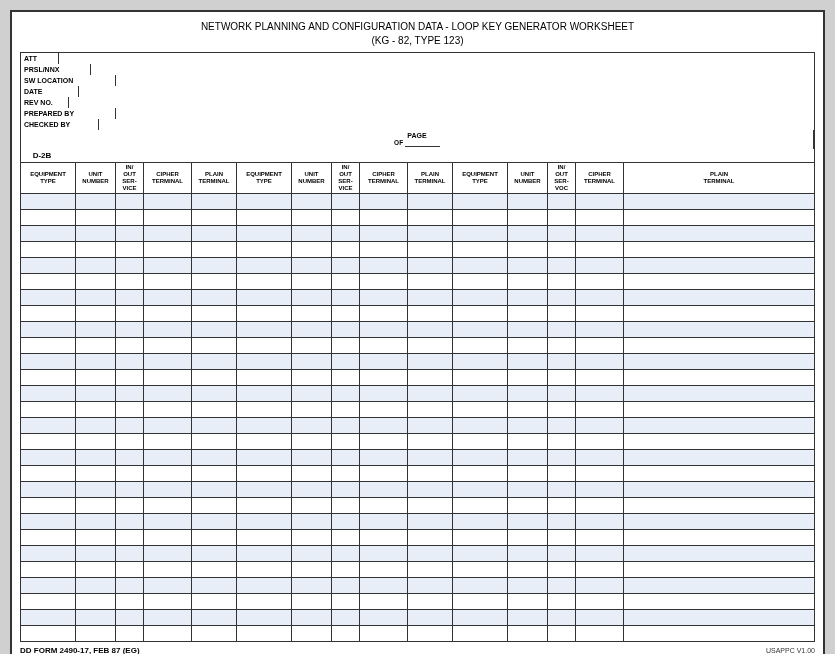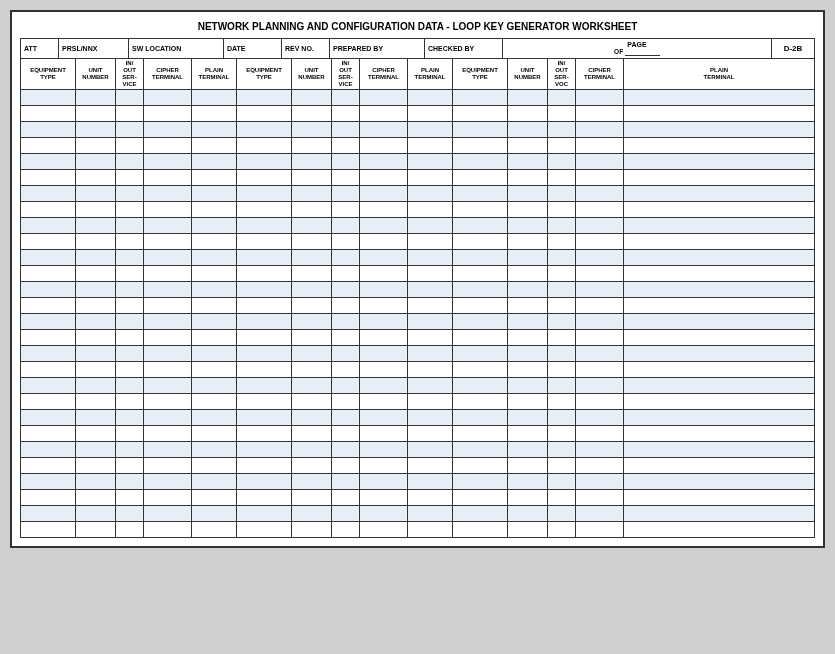--- a/index.html
+++ b/index.html
@@ -14,21 +14,21 @@
     .page-wrapper {
       background: white;
       border: 2px solid #333;
       width: 815px;
       padding: 8px;
       position: relative;
     }
     .form-title {
       text-align: center;
       font-size: 10px;
-      font-weight: bold;
+      font-weight: normal;
       margin-bottom: 4px;
       line-height: 1.4;
     }
 
     .data-table {
       width: 100%;
       border-collapse: collapse;
       border: 1px solid #333;
       border-top: none;
     }
@@ -119,23 +119,24 @@
       border: 2px solid #333;
     }
   </style>
 </head>
 <body>
 
 <div class="page-wrapper outer-border">
 
   <div class="form-title">
     <div>NETWORK PLANNING AND CONFIGURATION DATA - LOOP KEY GENERATOR WORKSHEET</div>
+    <div>(KG - 82, TYPE 123)</div>
   </div>
 
-  <div style="border:1px solid #333; border-bottom:none; display:flex; font-size:7px; font-weight:bold;">
+  <div style="border:1px solid #333; border-bottom:none; display:flex; font-size:7px; font-weight:bold;flex-direction:column;">
     <div class="ht-cell ht-att">ATT</div>
     <div class="ht-cell ht-prsl">PRSL/NNX</div>
     <div class="ht-cell ht-sw">SW LOCATION</div>
     <div class="ht-cell ht-date">DATE</div>
     <div class="ht-cell ht-rev">REV NO.</div>
     <div class="ht-cell ht-prep">PREPARED BY</div>
     <div class="ht-cell ht-chk">CHECKED BY</div>
     <div class="ht-cell" style="flex:1; flex-direction:column; justify-content:flex-start;">
       <span>PAGE</span>
       <span style="font-size:6.5px;"><span>OF</span> <span style="display:inline-block;border-bottom:1px solid #333;width:35px;">&nbsp;</span></span>
@@ -652,14 +653,18 @@
           <td style="height: 16px;"></td>
           <td style="height: 16px;"></td>
           <td style="height: 16px;"></td>
           <td style="height: 16px;"></td>
           <td style="height: 16px;"></td>
           <td style="height: 16px;"></td>
         </tr>
       </tbody>
   </table>
 
+  <div class="footer-row">
+    <div class="form-number">DD FORM 2490-17, FEB 87 (EG)</div>
+    <div class="usappc">USAPPC V1.00</div>
+  </div>
 
 </div>
 
 </body></html>

